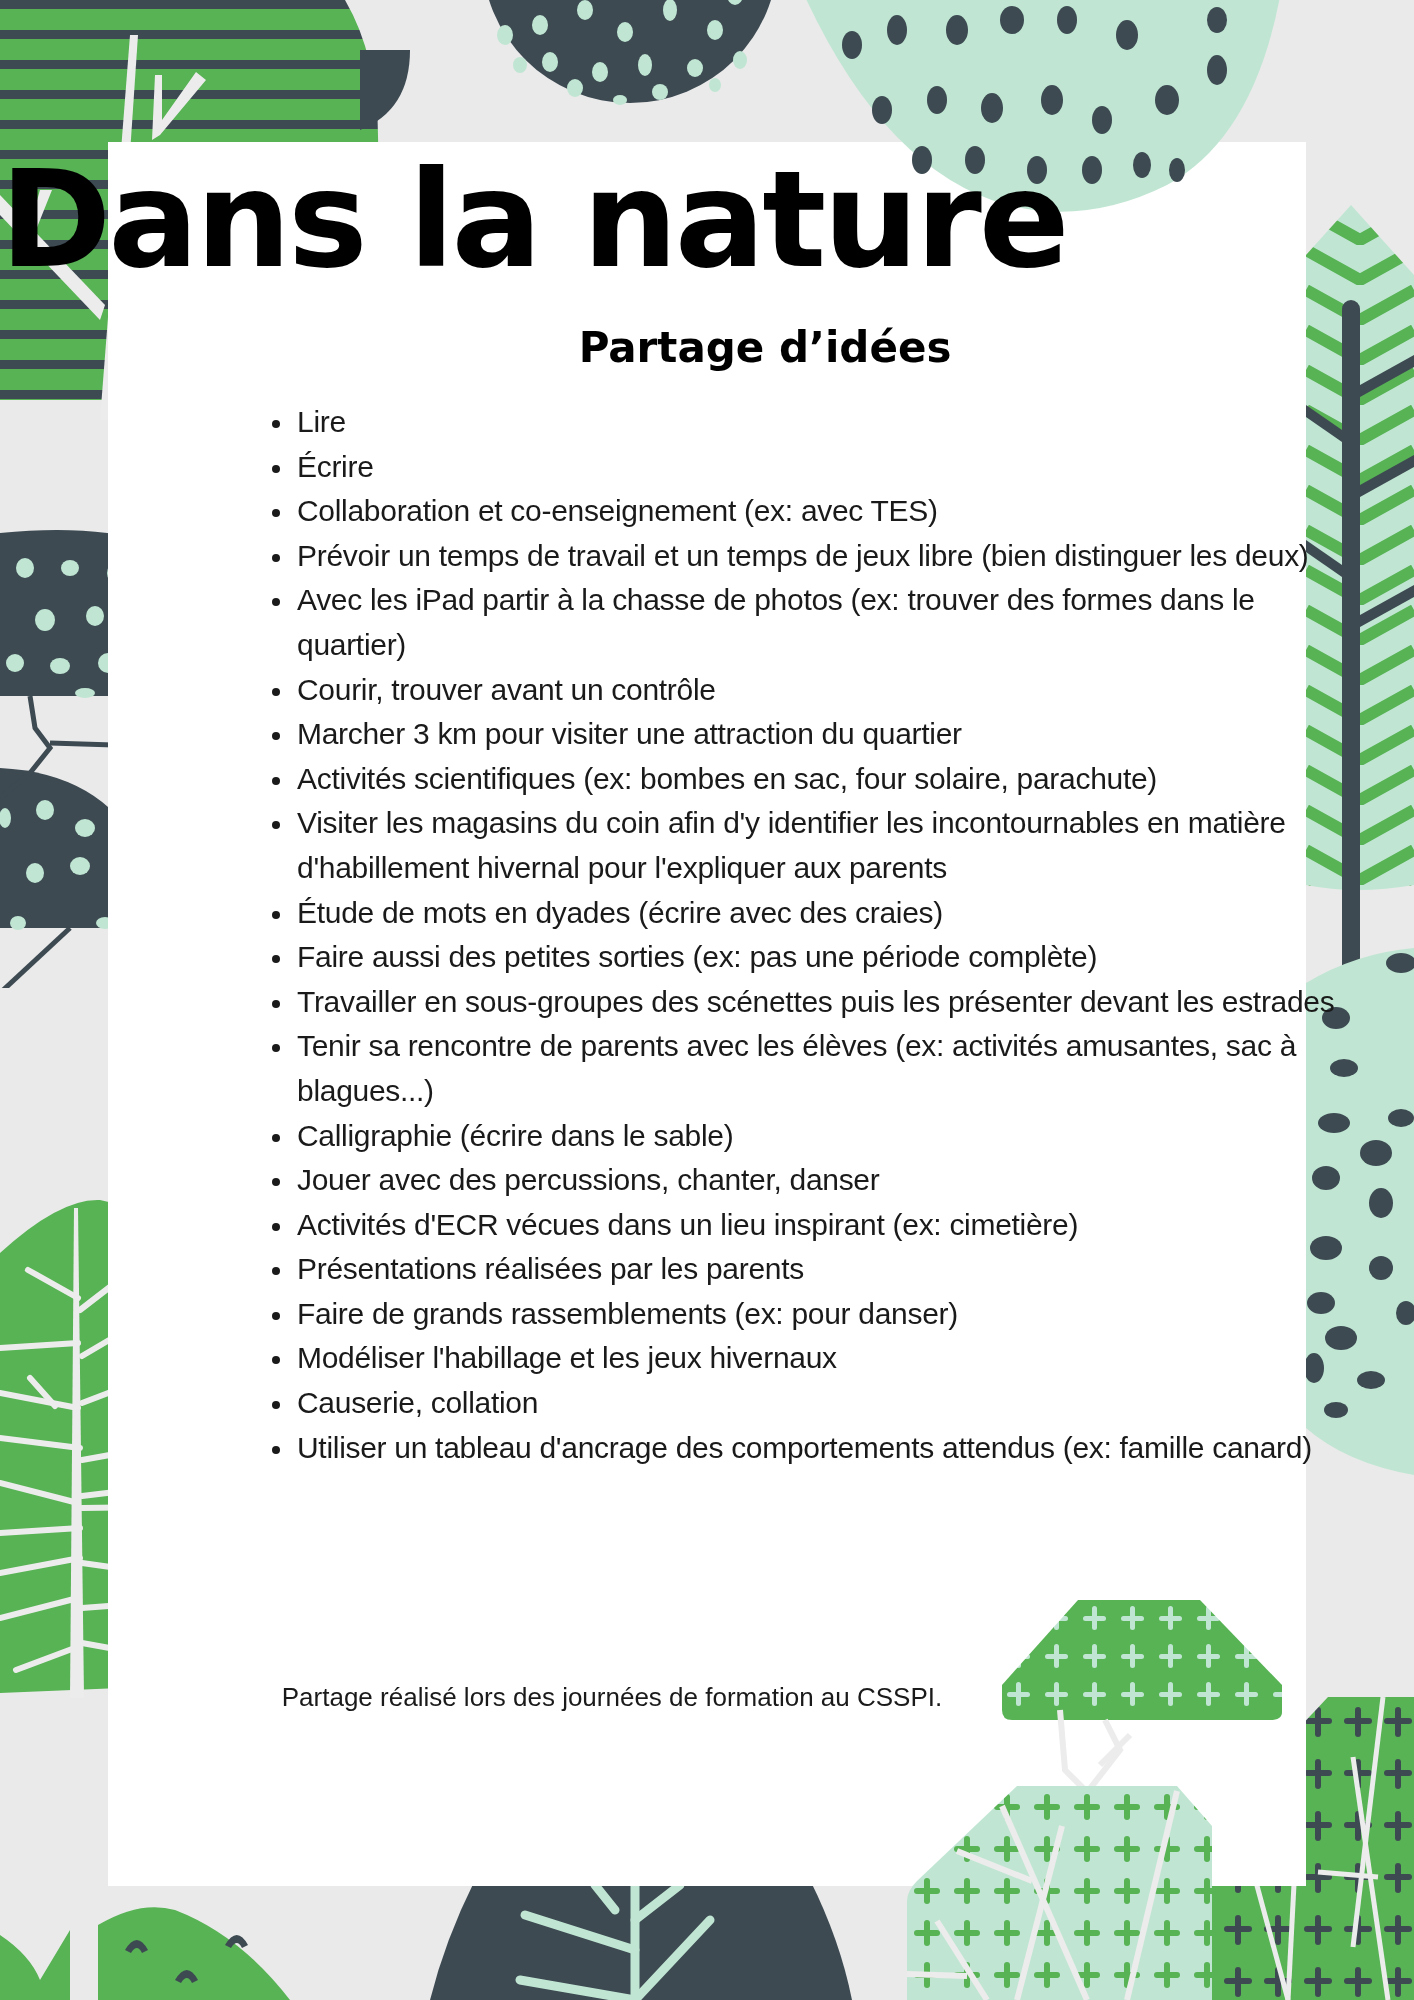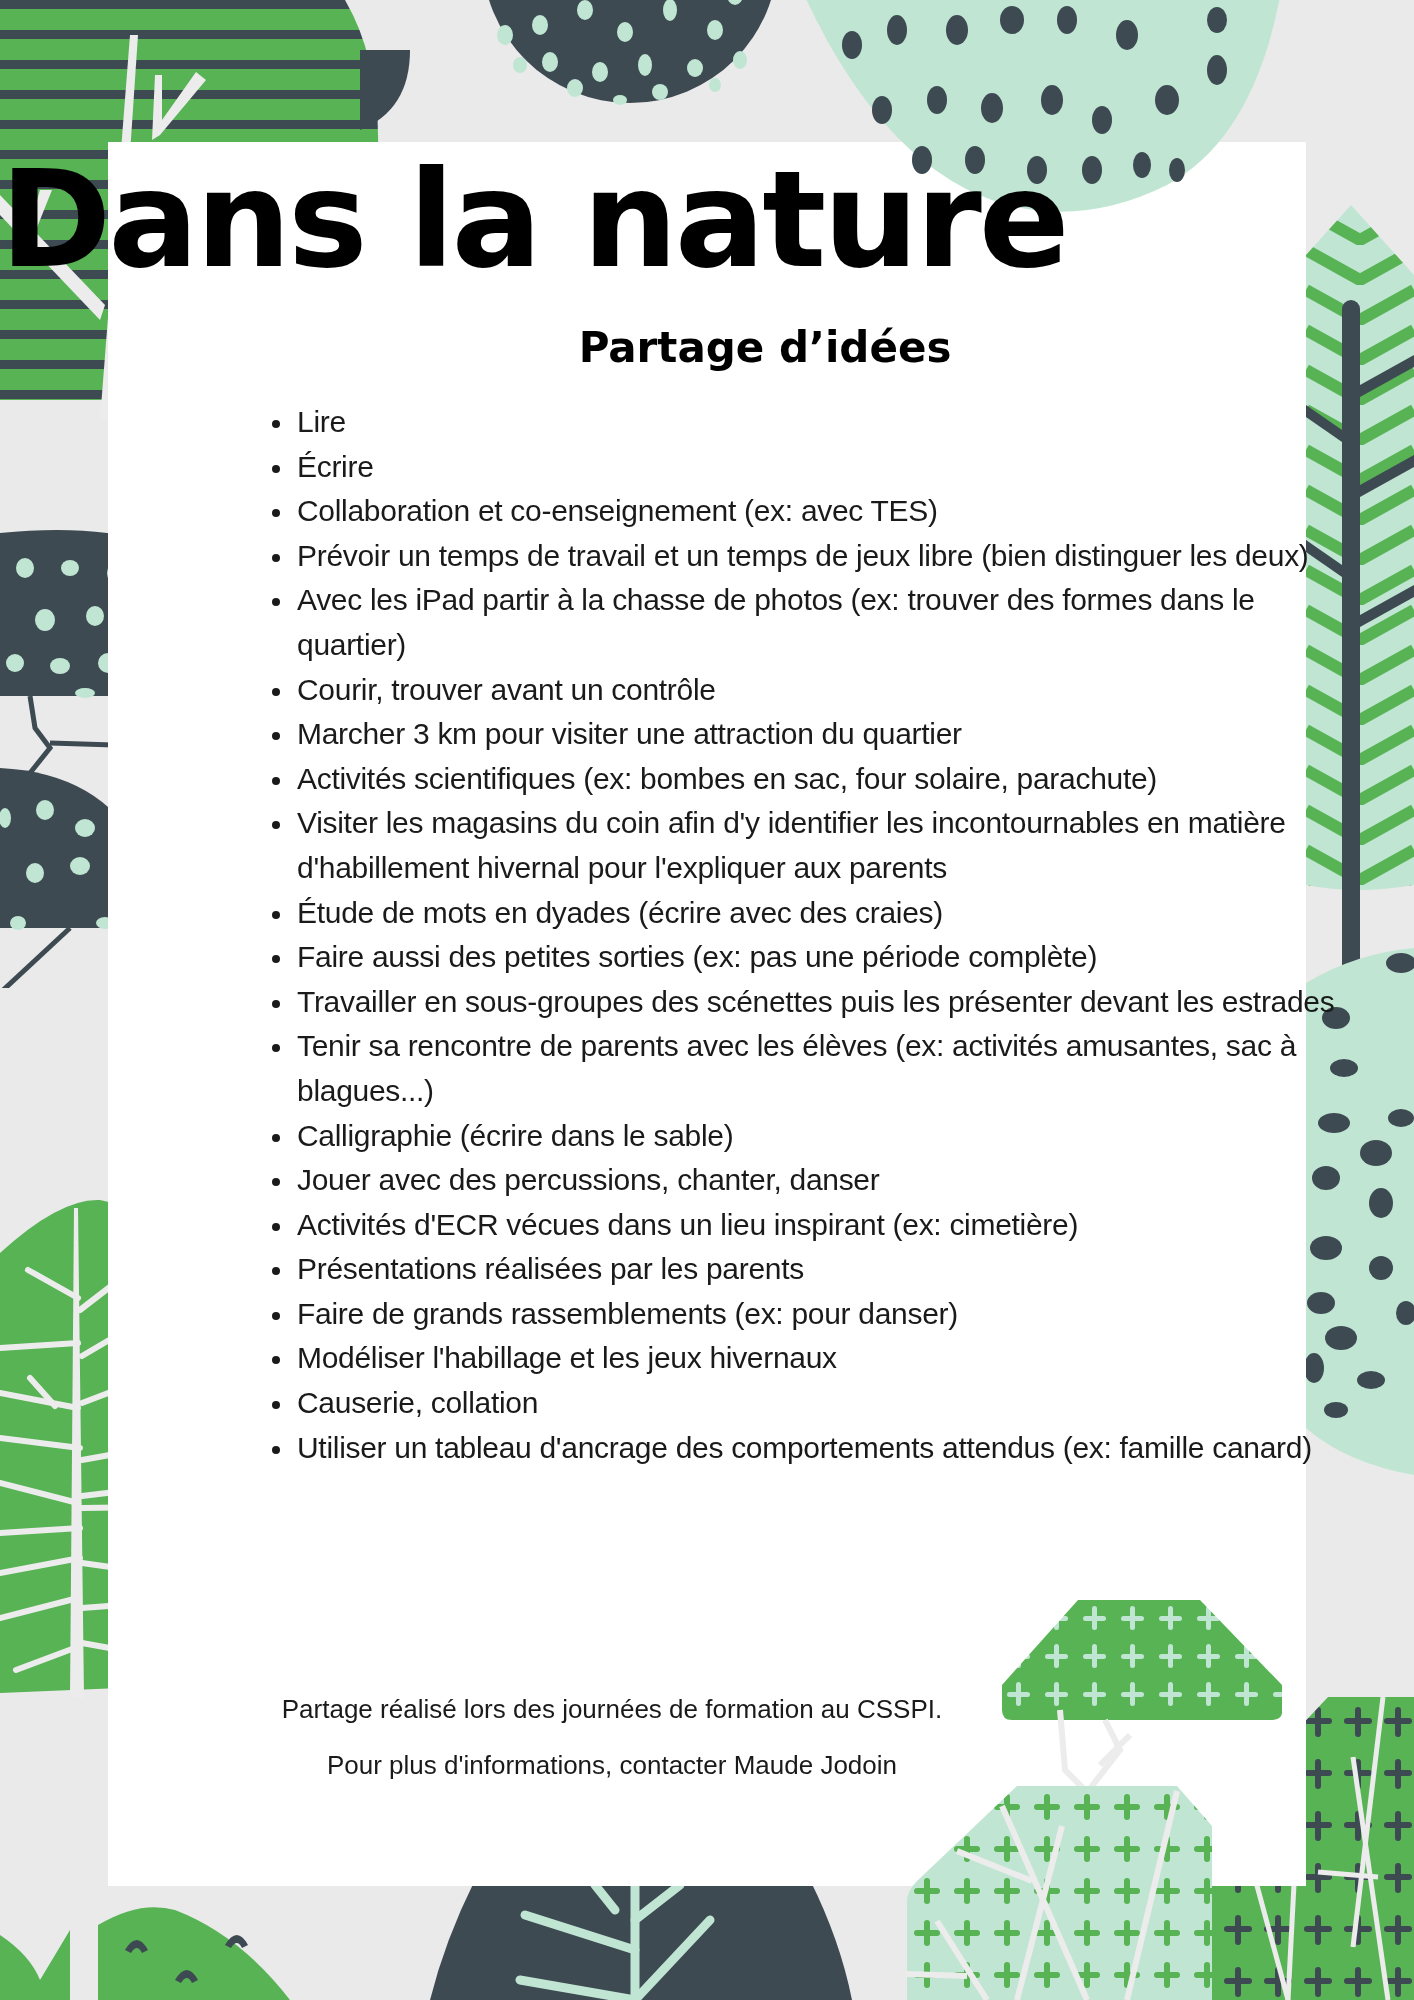--- a/index.html
+++ b/index.html
@@ -59,21 +59,21 @@
   #idea-list li::marker { font-size: 26px; }
   #footer {
     position: absolute; z-index: 4;
     left: 200px; width: 824px; top: 1673px;
     text-align: center;
     font-family: "Liberation Sans", sans-serif;
     font-size: 26px;
     line-height: 40px;
     color: #1a1a1a;
   }
-  #footer p { margin: 16px; }
+  #footer p { margin: 4px; }
 </style>
 </head>
 <body>
 
 <div class="deco under" style="left:0;top:0;">
   <svg width="420" height="420" viewBox="0 0 420 420">
     <defs>
       <pattern id="stripes" width="420" height="30" patternUnits="userSpaceOnUse">
         <rect width="420" height="30" fill="#57b354"></rect>
         <rect y="0" width="420" height="9" fill="#3d4a52"></rect>
@@ -368,14 +368,13 @@
   <li>Activités d'ECR vécues dans un lieu inspirant (ex: cimetière)</li>
   <li>Présentations réalisées par les parents</li>
   <li>Faire de grands rassemblements (ex: pour danser)</li>
   <li>Modéliser l'habillage et les jeux hivernaux</li>
   <li>Causerie, collation</li>
   <li>Utiliser un tableau d'ancrage des comportements attendus (ex: famille canard)</li>
 </ul>
 
 <div id="footer">
   <p>Partage réalisé lors des journées de formation au CSSPI.</p>
-  <p>Pour plus d'informations, contacter Maude Jodoin</p>
 </div>
 
 </body></html>

